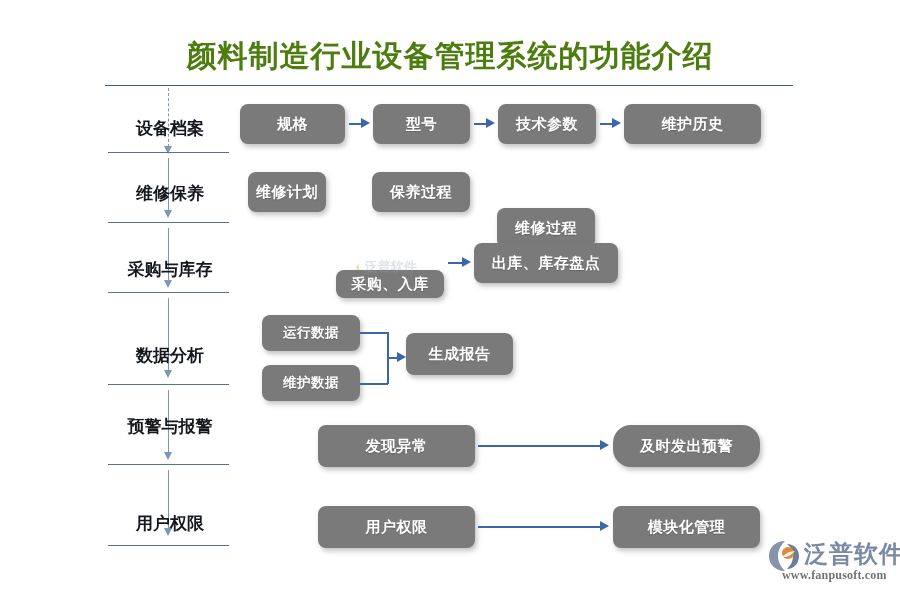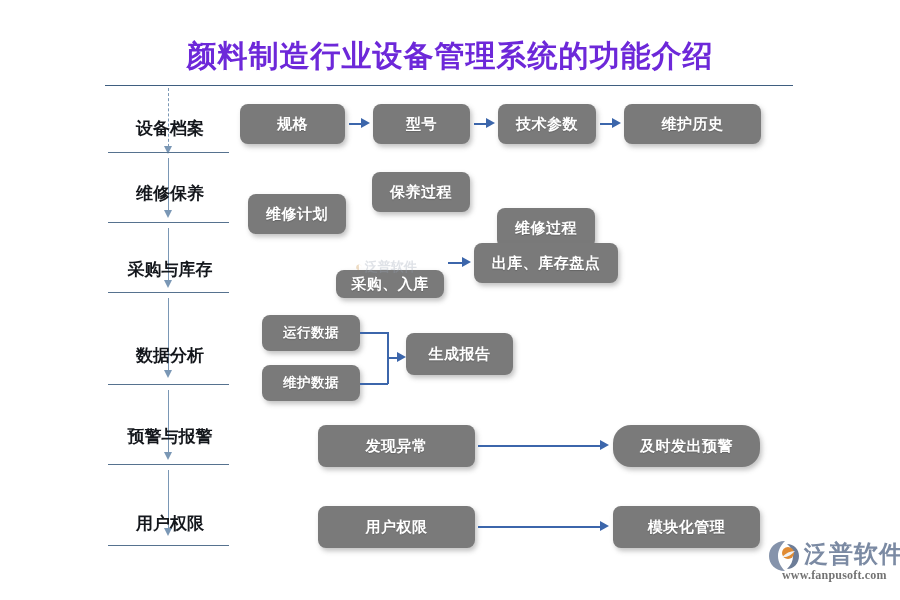--- a/index.html
+++ b/index.html
@@ -24,21 +24,21 @@
 
   
   .title {
     position: absolute;
     left: 105px;
     top: 36px;
     width: 690px;
     text-align: center;
     font-size: 30px;
     font-weight: bold;
-    color: #6d28d9;
+    color: #4d7c0f;
     letter-spacing: 1px;
     white-space: nowrap;
   }
   .title-rule {
     position: absolute;
     left: 105px;
     top: 85px;
     width: 688px;
     height: 0;
     border-top: 1.6px solid #3f5e80;
@@ -203,38 +203,38 @@
   <div class="row-divider" style="top:222px;"></div>
   <div class="row-divider" style="top:292px;"></div>
   <div class="row-divider" style="top:384px;"></div>
   <div class="row-divider" style="top:464px;"></div>
   <div class="row-divider" style="top:545px;"></div>
 
   <div class="row-label" style="top:117px;">设备档案</div>
   <div class="row-label" style="top:182px;">维修保养</div>
   <div class="row-label" style="top:258px;">采购与库存</div>
   <div class="row-label" style="top:344px;">数据分析</div>
-  <div class="row-label" style="top:425px;">预警与报警</div>
+  <div class="row-label" style="top:415px;">预警与报警</div>
   <div class="row-label" style="top:512px;">用户权限</div>
 
   <div class="box" style="left:240px; top:104px; width:105px; height:40px;text-align:right;">规格</div>
   <div class="arrow-line" style="left:349px; top:123px; width:12px;"></div>
   <div class="arrow-head" style="left:361px; top:118px;"></div>
 
   <div class="box" style="left:373px; top:104px; width:97px; height:40px;">型号</div>
   <div class="arrow-line" style="left:474px; top:123px; width:12px;"></div>
   <div class="arrow-head" style="left:486px; top:118px;"></div>
 
   <div class="box" style="left:498px; top:104px; width:98px; height:40px;">技术参数</div>
   <div class="arrow-line" style="left:600px; top:123px; width:12px;"></div>
   <div class="arrow-head" style="left:612px; top:118px;"></div>
 
   <div class="box" style="left:624px; top:104px; width:137px; height:40px;">维护历史</div>
 
-  <div class="box" style="left:248px; top:172px; width:98px; height:40px;margin-top:22px;">维修计划</div>
+  <div class="box" style="left:248px; top:172px; width:78px; height:40px;">维修计划</div>
   <div class="box" style="left:372px; top:172px; width:98px; height:40px;">保养过程</div>
   <div class="box" style="left:497px; top:172px; width:98px; height:40px;margin-top:36px;">维修过程</div>
 
   <div class="box" style="left:336px; top:243px; width:108px; height:28px;margin-top:27px;">采购、入库</div>
   <div class="arrow-line" style="left:448px; top:262px; width:14px;"></div>
   <div class="arrow-head" style="left:462px; top:257px;"></div>
 
   <div class="box" style="left:474px; top:243px; width:144px; height:40px;border-radius:8px;">出库、库存盘点</div>
 
   <div class="watermark">

